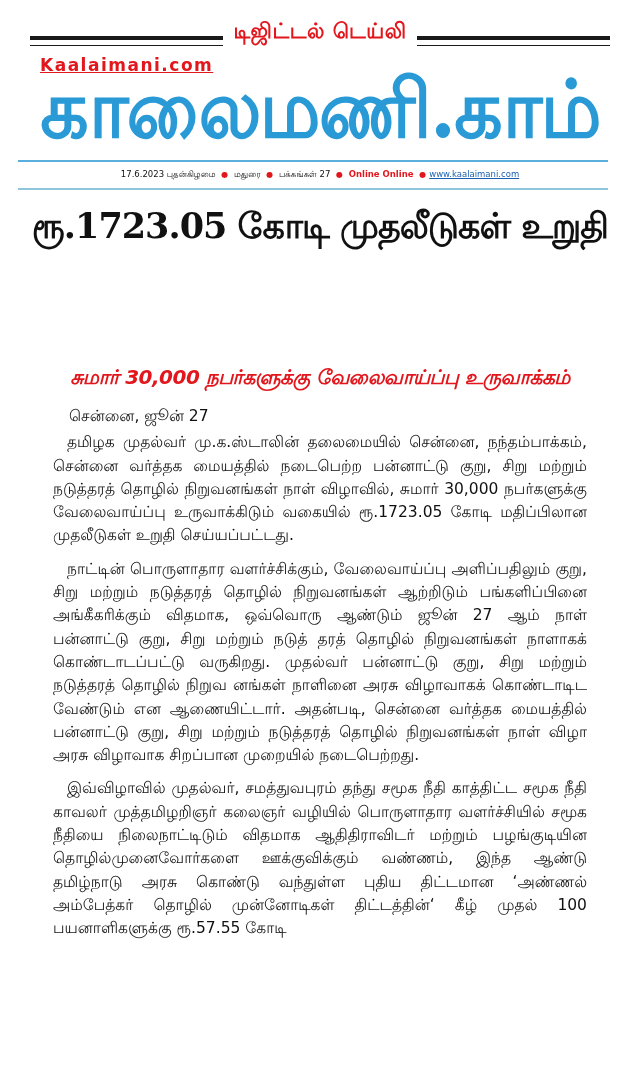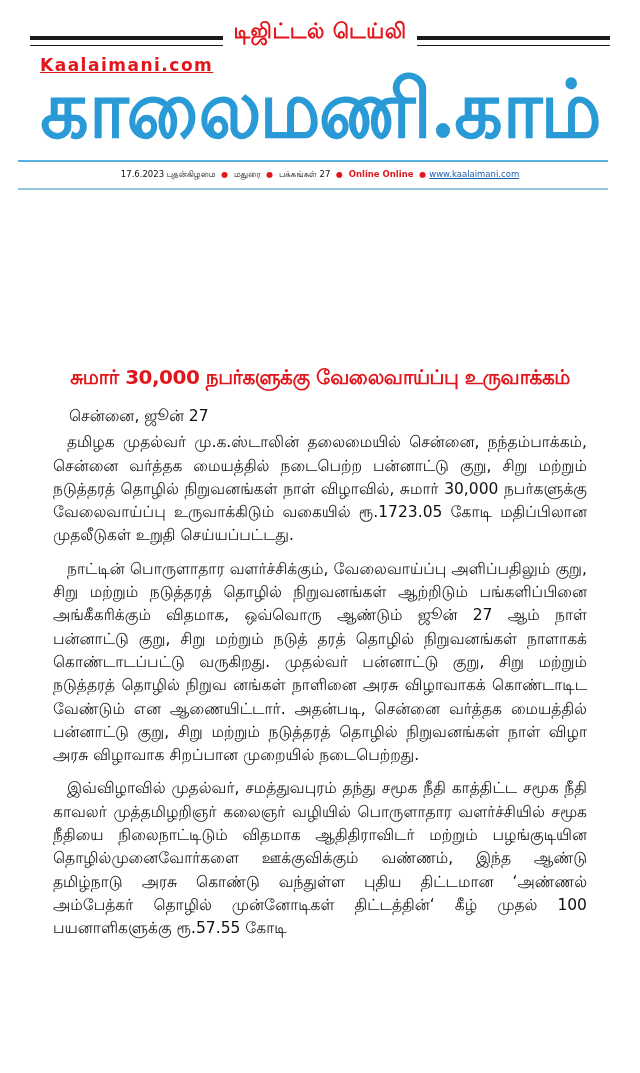--- a/index.html
+++ b/index.html
@@ -9,21 +9,21 @@
   .tagline { color: #e2171d; font-weight: bold; font-size: 21px; padding: 0 10px; white-space: nowrap; letter-spacing: 0.5px; }
   .brand-latin { position: absolute; top: 55px; left: 40px; color: #e2171d; font-family: "DejaVu Sans", sans-serif; font-weight: bold; font-size: 17px; letter-spacing: 1.5px; text-decoration: underline; }
   .brand-tamil { position: absolute; top: 62px; left: 20px; width: 600px; text-align: center; color: #2a9ad6; font-family: "DejaVu Serif", serif; font-weight: bold; font-size: 76px; line-height: 96px; letter-spacing: -2px; transform: scaleY(1.05); }
   .mast-rule-top { position: absolute; top: 160px; left: 18px; width: 590px; border-top: 2px solid #5aafde; }
   .dateline-bar { position: absolute; top: 169px; left: 0; width: 640px; text-align: center; font-size: 8.5px; white-space: nowrap; }
   .dateline-bar .dot { color: #e2171d; font-size: 8px; margin: 0 3px; }
   .dateline-bar .edition { color: #e2171d; font-weight: bold; }
   .dateline-bar .url { color: #1c5fb0; text-decoration: underline; }
   .mast-rule-bottom { position: absolute; top: 188px; left: 18px; width: 590px; border-top: 2px solid #8fc5dd; }
   .headline { position: absolute; top: 196px; left: 20px; width: 600px; text-align: center; font-family: "DejaVu Serif", serif; font-weight: bold; font-size: 35px; line-height: 60px; color: #111; letter-spacing: -1px; }
-  .subhead { position: absolute; top: 362px; left: 20px; width: 600px; text-align: center; color: #e2171d; font-weight: bold; font-size: 20px; line-height: 30px; letter-spacing: -0.5px; }
+  .subhead { position: absolute; top: 362px; left: 20px; width: 600px; text-align: center; color: #e2171d; font-weight: bold; font-size: 20px; line-height: 30px; letter-spacing: -0.5px; font-style: italic; }
   .article { position: absolute; top: 402px; left: 50px; width: 540px; font-size: 15.5px; line-height: 23.3px; }
   .article p { margin: 3px; text-align: justify; text-align-last: left; }
   .dateline { padding-left: 16px; }
   .indent { text-indent: 14px; }
   .gap { margin-top: 10px !important; }
   .crosshead { color: #c2184a; font-size: 15.5px; line-height: 23px; text-indent: 14px; margin-top: 8px !important; }
 </style>
 </head>
 <body>
 
@@ -43,20 +43,21 @@
     <span class="dot">●</span>
     <span>பக்கங்கள் 27</span>
     <span class="dot">●</span>
     <span class="edition">Online Online</span>
     <span class="dot">●</span><span class="url">www.kaalaimani.com</span>
   </div>
   <div class="mast-rule-bottom"></div>
 </div>
 
 <div class="headline">
+  <div>ரூ.1723.05 கோடி முதலீடுகள் உறுதி</div>
 </div>
 
 <div class="subhead">சுமார் 30,000 நபர்களுக்கு வேலைவாய்ப்பு உருவாக்கம்</div>
 
 <div class="article">
   <p class="dateline">சென்னை, ஜூன் 27</p>
   <p class="indent">தமிழக முதல்வர் மு.க.ஸ்டாலின் தலைமையில் சென்னை, நந்தம்பாக்கம், சென்னை வர்த்தக மையத்தில் நடைபெற்ற பன்னாட்டு குறு, சிறு மற்றும் நடுத்தரத் தொழில் நிறுவனங்கள் நாள் விழாவில், சுமார் 30,000 நபர்களுக்கு வேலைவாய்ப்பு உருவாக்கிடும் வகையில் ரூ.1723.05 கோடி மதிப்பிலான முதலீடுகள் உறுதி செய்யப்பட்டது.</p>
   <p class="indent gap">நாட்டின் பொருளாதார வளர்ச்சிக்கும், வேலைவாய்ப்பு அளிப்பதிலும் குறு, சிறு மற்றும் நடுத்தரத் தொழில் நிறுவனங்கள் ஆற்றிடும் பங்களிப்பினை அங்கீகரிக்கும் விதமாக, ஒவ்வொரு ஆண்டும் ஜூன் 27 ஆம் நாள் பன்னாட்டு குறு, சிறு மற்றும் நடுத் தரத் தொழில் நிறுவனங்கள் நாளாகக் கொண்டாடப்பட்டு வருகிறது. முதல்வர் பன்னாட்டு குறு, சிறு மற்றும் நடுத்தரத் தொழில் நிறுவ னங்கள் நாளினை அரசு விழாவாகக் கொண்டாடிட வேண்டும் என ஆணையிட்டார். அதன்படி, சென்னை வர்த்தக மையத்தில் பன்னாட்டு குறு, சிறு மற்றும் நடுத்தரத் தொழில் நிறுவனங்கள் நாள் விழா அரசு விழாவாக சிறப்பான முறையில் நடைபெற்றது.</p>
   <p class="indent gap">இவ்விழாவில் முதல்வர், சமத்துவபுரம் தந்து சமூக நீதி காத்திட்ட சமூக நீதி காவலர் முத்தமிழறிஞர் கலைஞர் வழியில் பொருளாதார வளர்ச்சியில் சமூக நீதியை நிலைநாட்டிடும் விதமாக ஆதிதிராவிடர் மற்றும் பழங்குடியின தொழில்முனைவோர்களை ஊக்குவிக்கும் வண்ணம், இந்த ஆண்டு தமிழ்நாடு அரசு கொண்டு வந்துள்ள புதிய திட்டமான ‘அண்ணல் அம்பேத்கர் தொழில் முன்னோடிகள் திட்டத்தின்‘ கீழ் முதல் 100 பயனாளிகளுக்கு ரூ.57.55 கோடி</p>
 </div>

